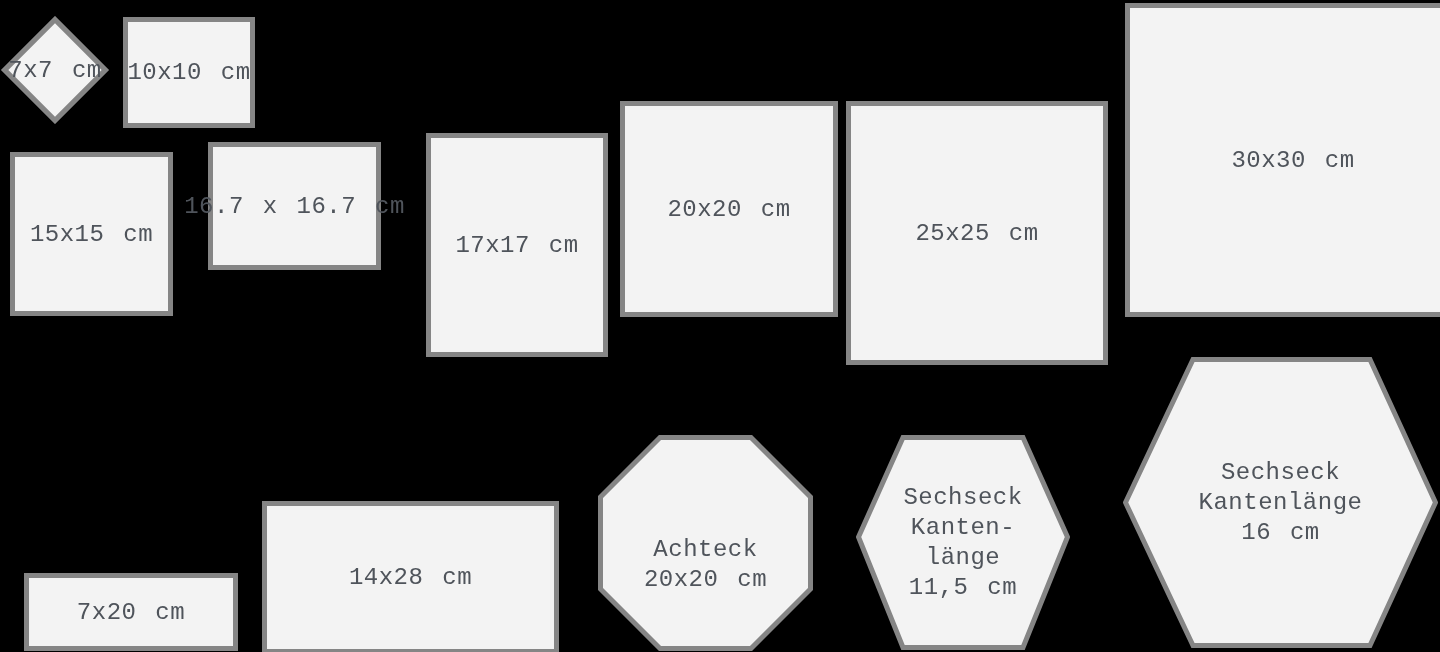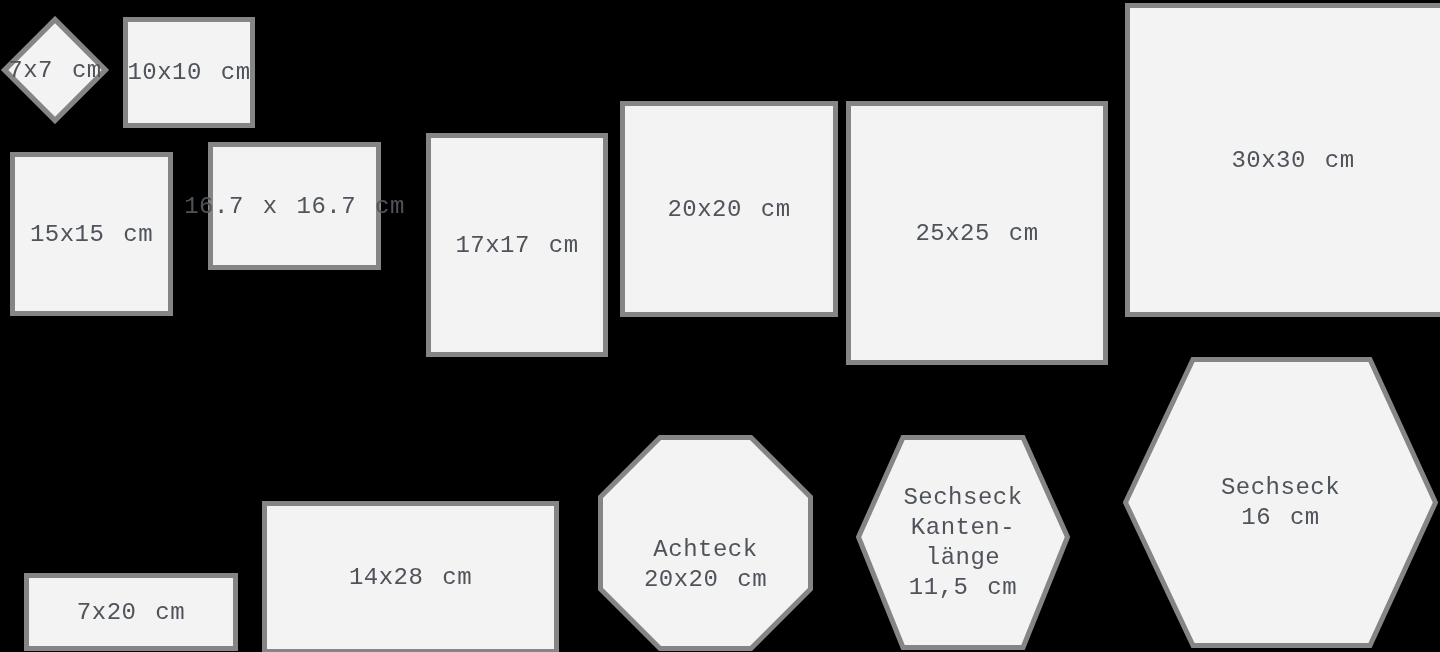--- a/index.html
+++ b/index.html
@@ -114,17 +114,18 @@
       <div class="label">11,5 cm</div>
     </div>
   </div>
 
   <div class="tile poly" style="left:1123px; top:357px; width:315px; height:291px;">
     <svg viewBox="0 0 315 291" width="315" height="291">
       <polygon points="70,2.5 247,2.5 312.5,145.5 247,288.5 70,288.5 2.5,145.5"></polygon>
     </svg>
     <div class="overlay col">
       <div class="label">Sechseck</div>
+      <div class="label">Kantenlänge</div>
       <div class="label">16 cm</div>
     </div>
   </div>
 
 </div>
 
 </body></html>

